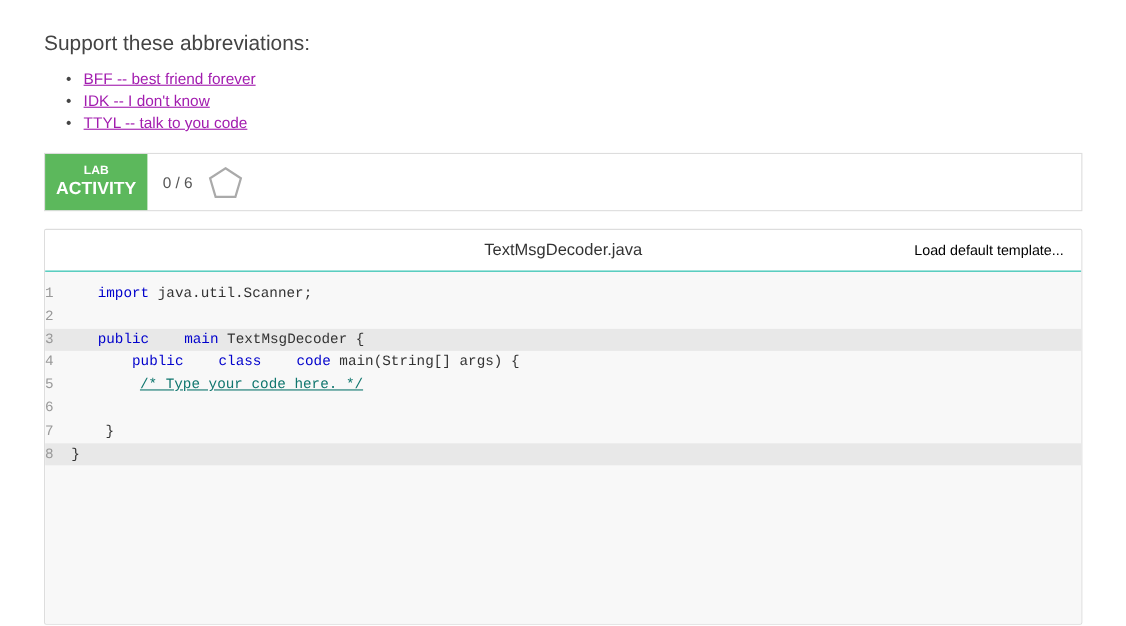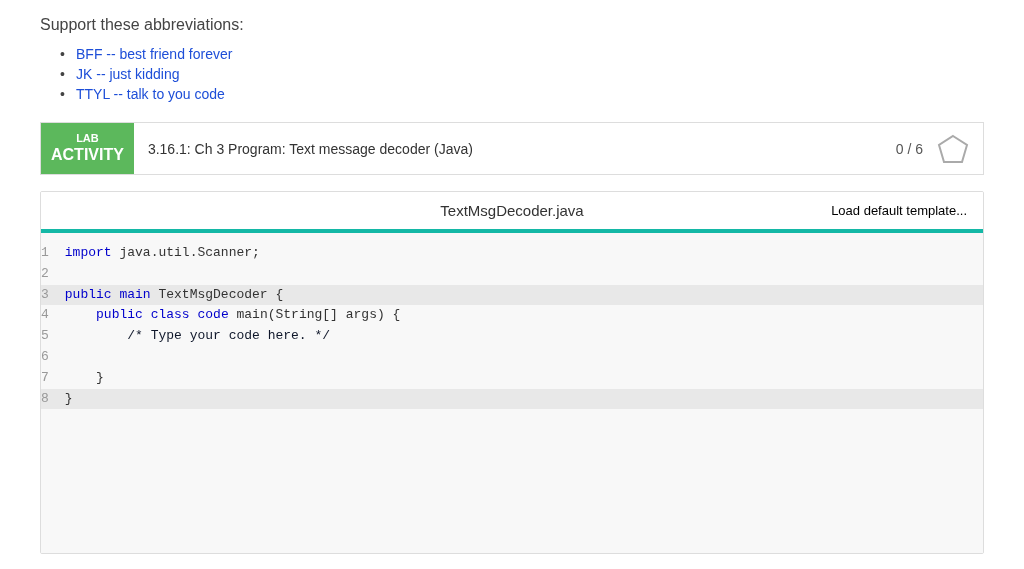--- a/index.html
+++ b/index.html
@@ -11,36 +11,38 @@
     body {
       font-family: Arial, Helvetica, sans-serif;
       font-size: 14px;
       background: #fff;
       color: #333;
       padding: 16px 40px;
     }
 
     .support-text {
       margin-bottom: 12px;
-      font-size: 16px;
+      font-size: 19px;
       color: #444;
+      margin-top: 13px;
     }
 
     .abbrev-list {
       list-style: none;
       margin: 8px 0 20px 20px;
       padding: 0;
     }
 
     .abbrev-list li {
       font-size: 14px;
-      color: #1d4ed8;
+      color: #a21caf;
       margin-bottom: 4px;
       position: relative;
       padding-left: 16px;
+      text-decoration: underline;
     }
 
     .abbrev-list li::before {
       content: "•";
       position: absolute;
       left: 0;
       color: #444;
     }
 
     .lab-activity-bar {
@@ -103,21 +105,21 @@
       border-radius: 2px;
       background: #fff;
       overflow: hidden;
     }
 
     .code-editor-header {
       display: flex;
       align-items: center;
       justify-content: center;
       padding: 10px 16px;
-      border-bottom: 4px solid #14b8a6;
+      border-bottom: 1px solid #14b8a6;
       position: relative;
       background: #fff;
     }
 
     .code-editor-title {
       font-size: 15px;
       color: #333;
       font-weight: normal;
     }
 
@@ -158,46 +160,45 @@
     }
 
     .lc {
       font-family: 'Courier New', Courier, monospace;
       font-size: 13px;
       line-height: 1.6;
       color: #333;
       white-space: pre;
     }
 
-    .lc .kw-blue { color: #0000cc; }
-    .lc .comment { color: #0f172a; }
+    .lc .kw-blue { color: #0000cc; margin-left: 24px; }
+    .lc .comment { color: #0f766e; text-decoration: underline; }
   </style>
 </head>
 <body>
 
 <p class="support-text">Support these abbreviations:</p>
 
 <ul class="abbrev-list">
   <li>
     <span>BFF -- best friend forever</span>
   </li>
   <li>
-    <span>JK -- just kidding</span>
+    <span>IDK -- I don't know</span>
   </li>
   <li>
     <span>TTYL -- talk to you code</span>
   </li>
 </ul>
 
 <div class="lab-activity-bar">
   <div class="lab-label">
     <span class="lab-top">LAB</span>
     <span class="lab-bottom">ACTIVITY</span>
   </div>
-  <div class="lab-title">3.16.1: Ch 3 Program: Text message decoder (Java)</div>
   <div class="lab-score">
     <span>0 / 6</span>
     <svg class="pentagon" viewBox="0 0 32 30" fill="none" xmlns="http://www.w3.org/2000/svg">
       <polygon points="16,2 30,11 25,28 7,28 2,11" fill="none" stroke="#aaa" stroke-width="2"></polygon>
     </svg>
   </div>
 </div>
 
 <div class="code-editor-container">
   <div class="code-editor-header">

